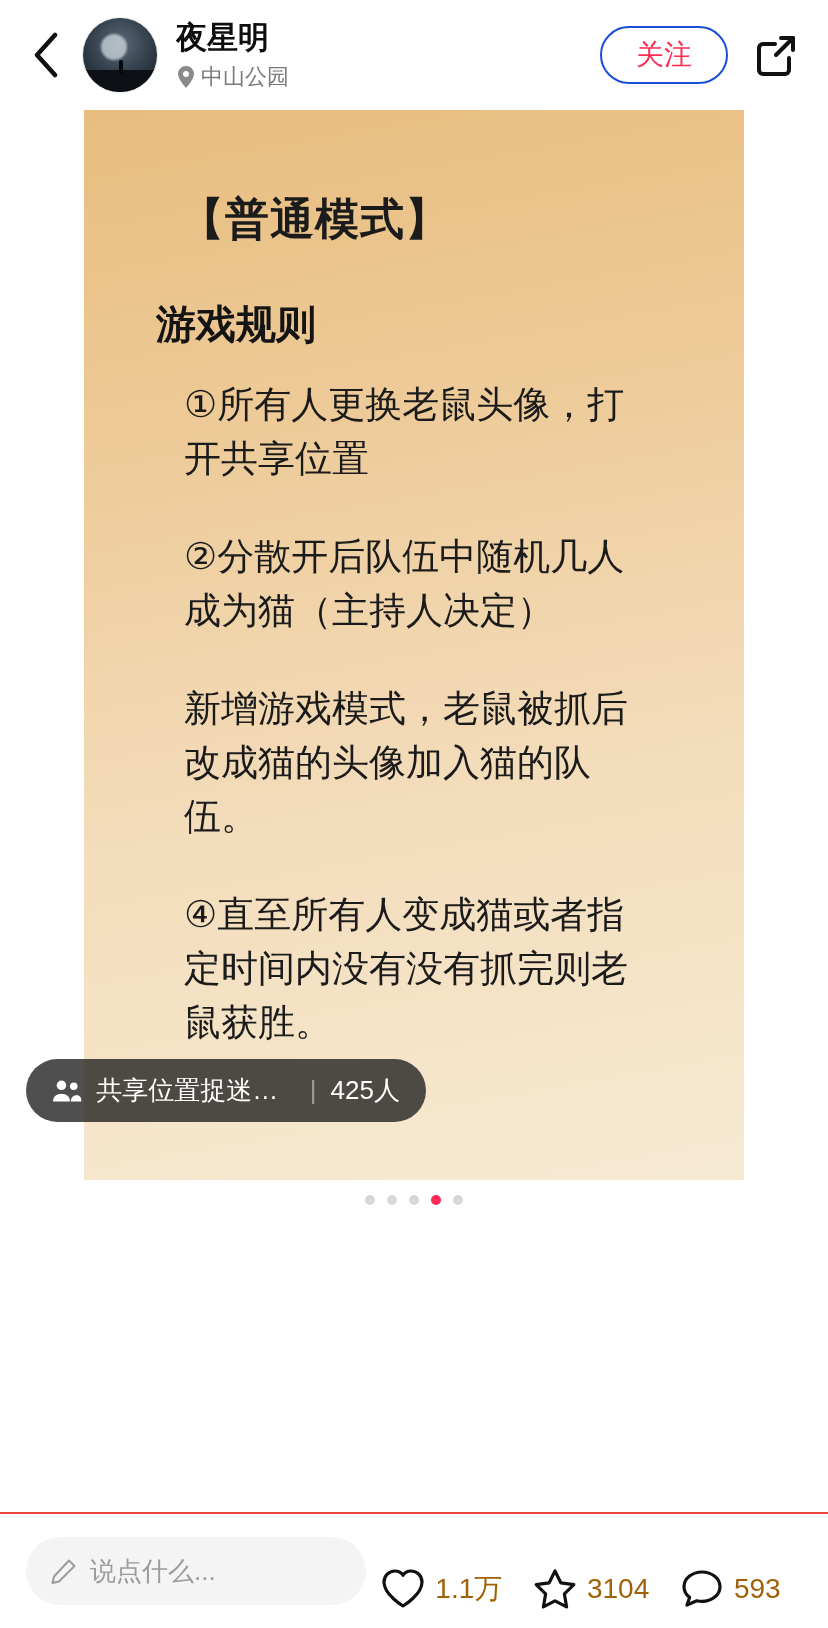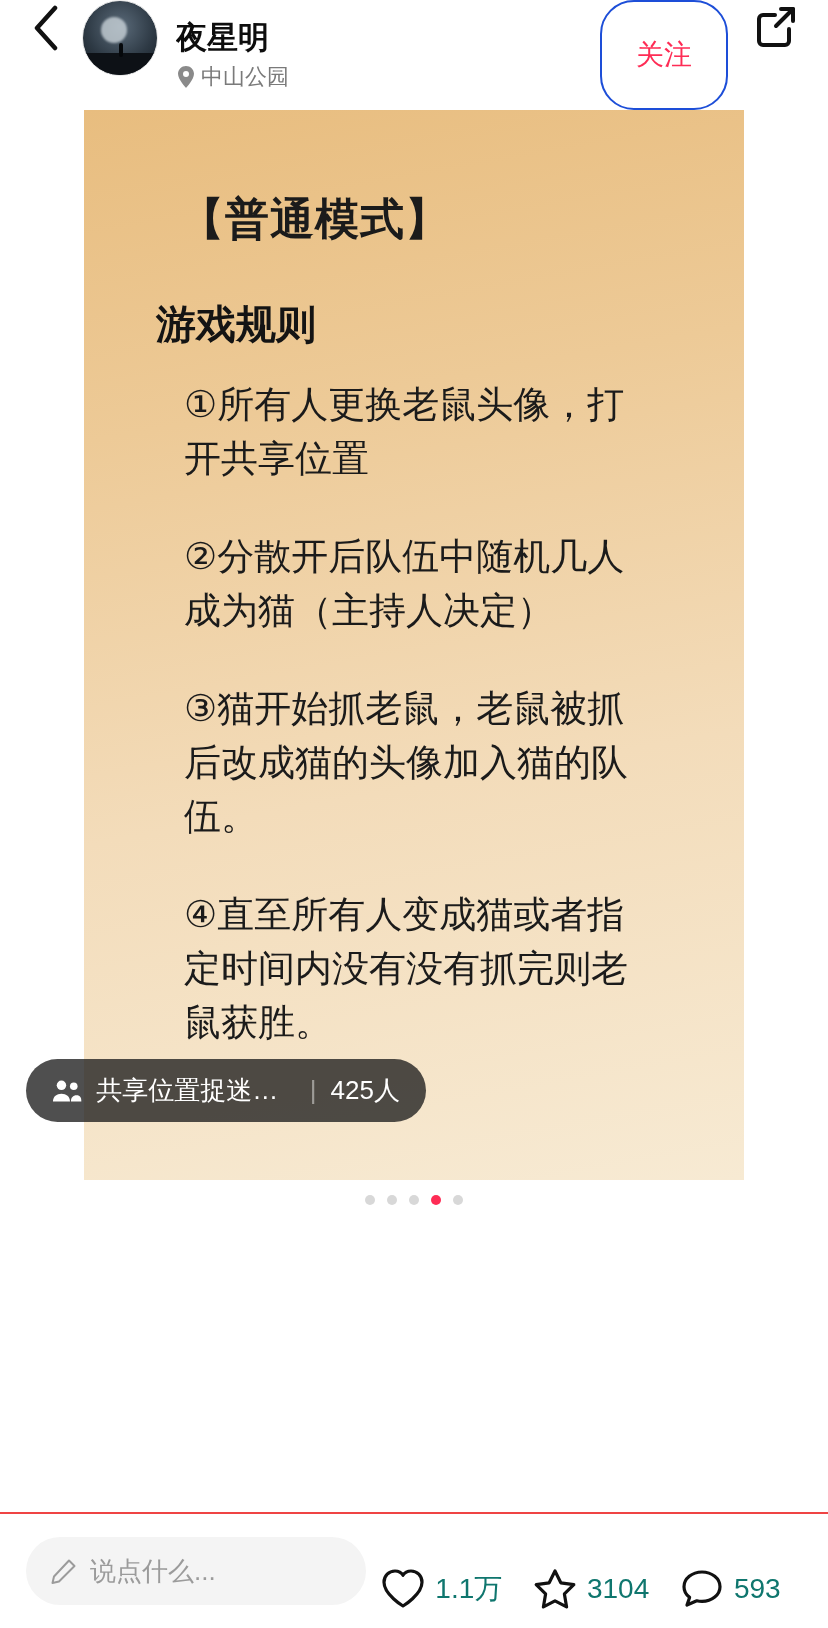--- a/index.html
+++ b/index.html
@@ -14,20 +14,21 @@
     width: 828px; height: 1628px;
     background: #ffffff;
     display: flex;
     flex-direction: column;
   }
 
   
   .header {
     height: 110px;
     display: flex;
+    align-items: center;
     padding: 0 26px 0 18px;
     background: #ffffff;
     flex: none;
   }
   .back-btn {
     width: 56px; height: 56px;
     display: flex; align-items: center; justify-content: center;
     flex: none;
   }
   .back-btn svg { display:block; }
@@ -222,21 +223,21 @@
     gap: 12px;
     padding: 0 24px;
     color: #9b9b9b;
     font-size: 26px;
   }
   .action {
     display: flex;
     align-items: center;
     gap: 10px;
     font-size: 28px;
-    color: #0f766e;
+    color: #a16207;
     flex: 1 1 auto;
     justify-content: center;
     margin-top: 35px;
   }
   .action:last-child { padding-right: 6px; }
   .action svg { display:block; }
 </style>
 </head>
 <body>
 
@@ -272,21 +273,21 @@
     </div>
   </div>
 
   <div class="media">
     <div class="card">
       <h1>【普通模式】</h1>
       <h2>游戏规则</h2>
       <div class="rules">
         <div class="rule">①所有人更换老鼠头像，打开共享位置</div>
         <div class="rule">②分散开后队伍中随机几人成为猫（主持人决定）</div>
-        <div class="rule">③猫开始抓老鼠，老鼠被抓后改成猫的头像加入猫的队伍。</div>
+        <div class="rule">新增游戏模式，老鼠被抓后改成猫的头像加入猫的队伍。</div>
         <div class="rule">④直至所有人变成猫或者指定时间内没有没有抓完则老鼠获胜。</div>
       </div>
     </div>
     <div class="badge">
       <svg width="32" height="26" viewBox="0 0 32 26">
         <circle cx="10" cy="7" r="5" fill="#fff"></circle>
         <circle cx="23" cy="8" r="4" fill="#fff"></circle>
         <path d="M1 24c0-5 4-8 9-8s9 3 9 8z" fill="#fff"></path>
         <path d="M20 24c0-4 2.2-6.5 6-6.5S31 20 31 24z" fill="#fff"></path>
       </svg>

